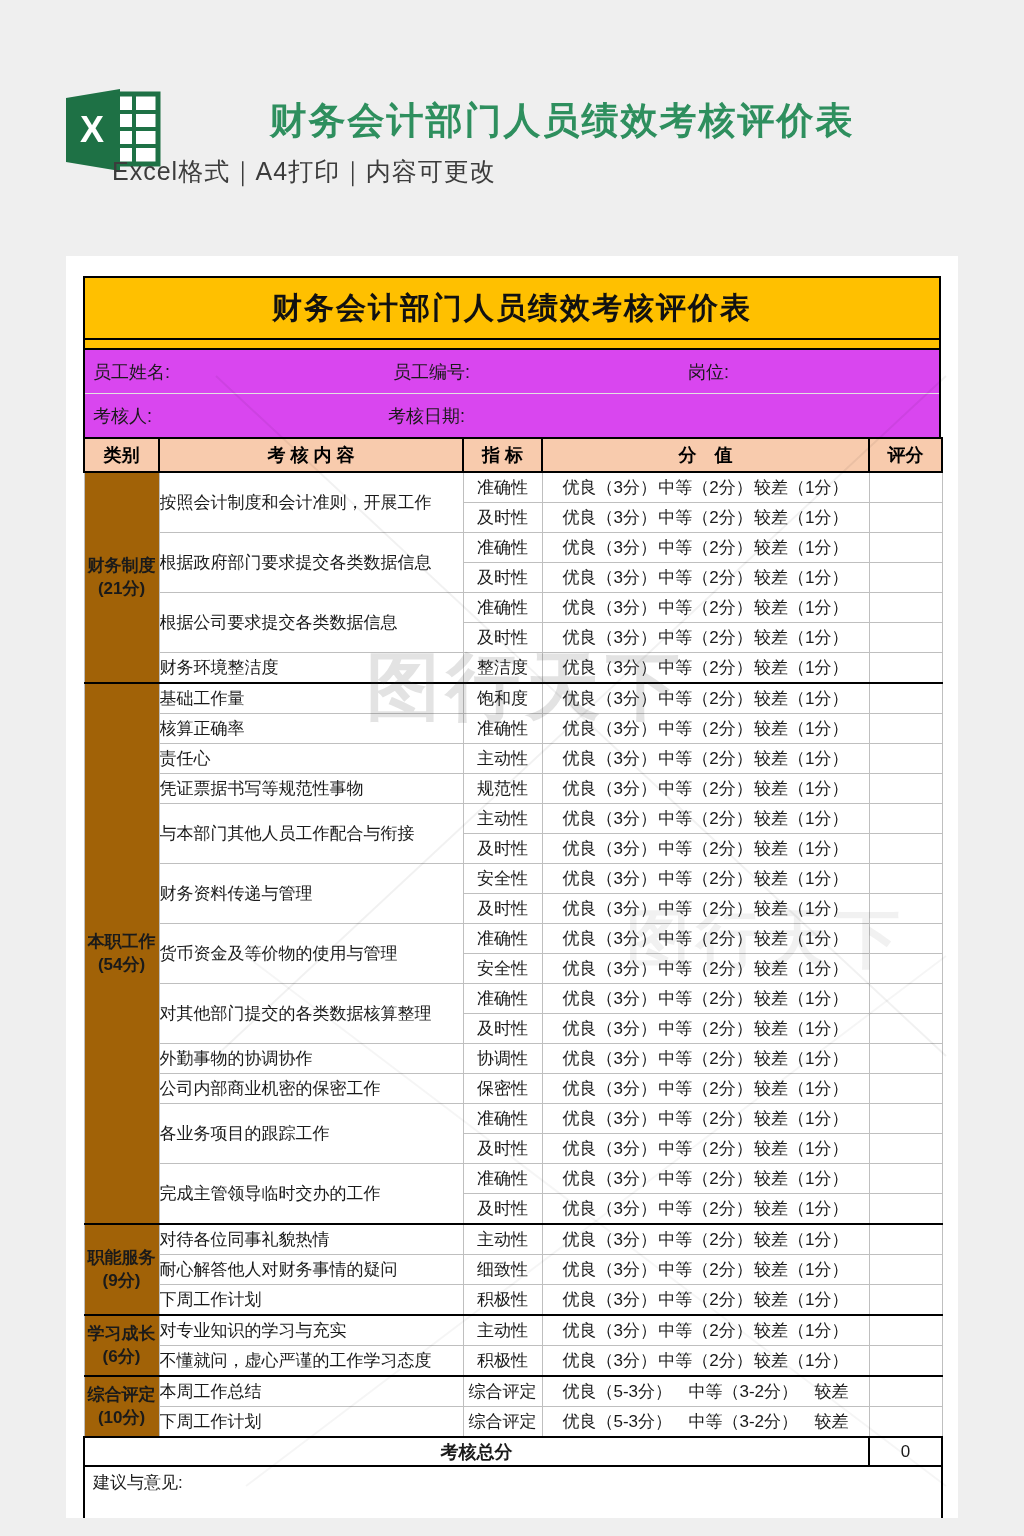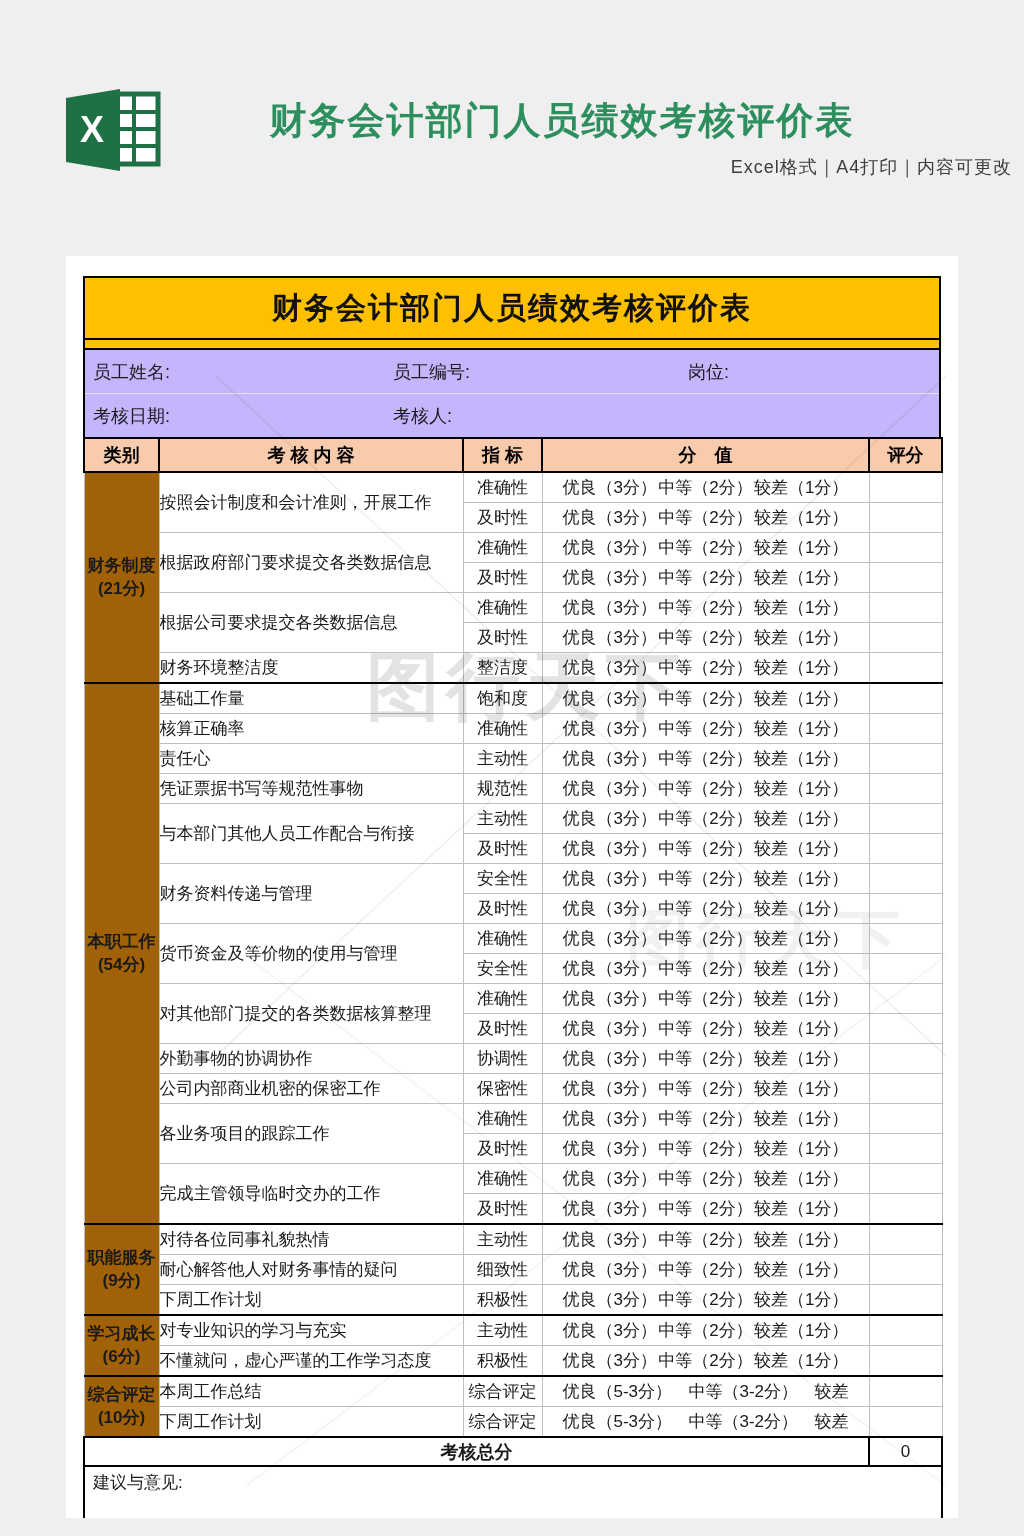--- a/index.html
+++ b/index.html
@@ -12,39 +12,39 @@
   
   .page-header{position:absolute;top:0;left:0;width:1024px;height:230px;}
   .excel-icon{position:absolute;left:62px;top:88px;width:102px;height:84px;}
   .main-title{
     position:absolute;left:112px;top:96px;width:900px;
     text-align:center;font-size:37px;font-weight:bold;color:#2e8f5e;
     letter-spacing:2px;
   }
   .sub-title{
     position:absolute;left:112px;top:155px;width:900px;
-    text-align:right;font-size:18px;color:#3c3c3c;letter-spacing:1px;
+    text-align:left;font-size:25px;color:#3c3c3c;letter-spacing:1px;
   }
   
   .card{
     position:absolute;left:66px;top:256px;width:892px;height:1262px;
     background:#ffffff;overflow:hidden;
   }
   .sheet{position:absolute;left:17px;top:20px;width:858px;z-index:1;}
   .banner{
     box-sizing:border-box;width:858px;height:64px;background:#FFC000;
     border:2px solid #000;text-align:center;line-height:60px;
     font-size:30px;font-weight:bold;color:#111;letter-spacing:2px;
   }
   .banner-strip{
     box-sizing:border-box;width:858px;height:10px;background:#FFC000;
     border:2px solid #000;border-top:none;
   }
   .info-block{
-    box-sizing:border-box;width:858px;background:#c4b5fd;
+    box-sizing:border-box;width:858px;background:#d946ef;
     border:2px solid #000;border-top:none;border-bottom:none;
   }
   .info-row{display:flex;height:43px;align-items:center;padding-left:8px;font-size:18px;}
   .info-row:first-child{border-bottom:1px solid #e2e2e2;}
   .info-field{display:flex;align-items:center;}
   .f-w1{width:300px;} .f-w2{width:295px;justify-content:center;} .f-w3{flex:1;gap:47px;}
   .info-value{flex:1;height:30px;}
   
   table.grid{
     border-collapse:collapse;table-layout:fixed;width:858px;background:#fff;
@@ -120,26 +120,26 @@
         <div class="info-field f-w2">
           <span>员工编号:</span>
           <span class="info-value"></span>
         </div>
         <div class="info-field f-w3">
           <span>岗位:</span>
           <span class="info-value"></span>
         </div>
       </div>
       <div class="info-row">
+        <div class="info-field f-w2">
+          <span>考核人:</span>
+          <span class="info-value"></span>
+        </div>
         <div class="info-field f-w1">
           <span>考核日期:</span>
-          <span class="info-value"></span>
-        </div>
-        <div class="info-field f-w2">
-          <span>考核人:</span>
           <span class="info-value"></span>
         </div>
         <div class="info-field f-w3"></div>
       </div>
     </div>
 
     <table class="grid">
       <colgroup>
         <col style="width:75px">
           <col style="width:304px">

